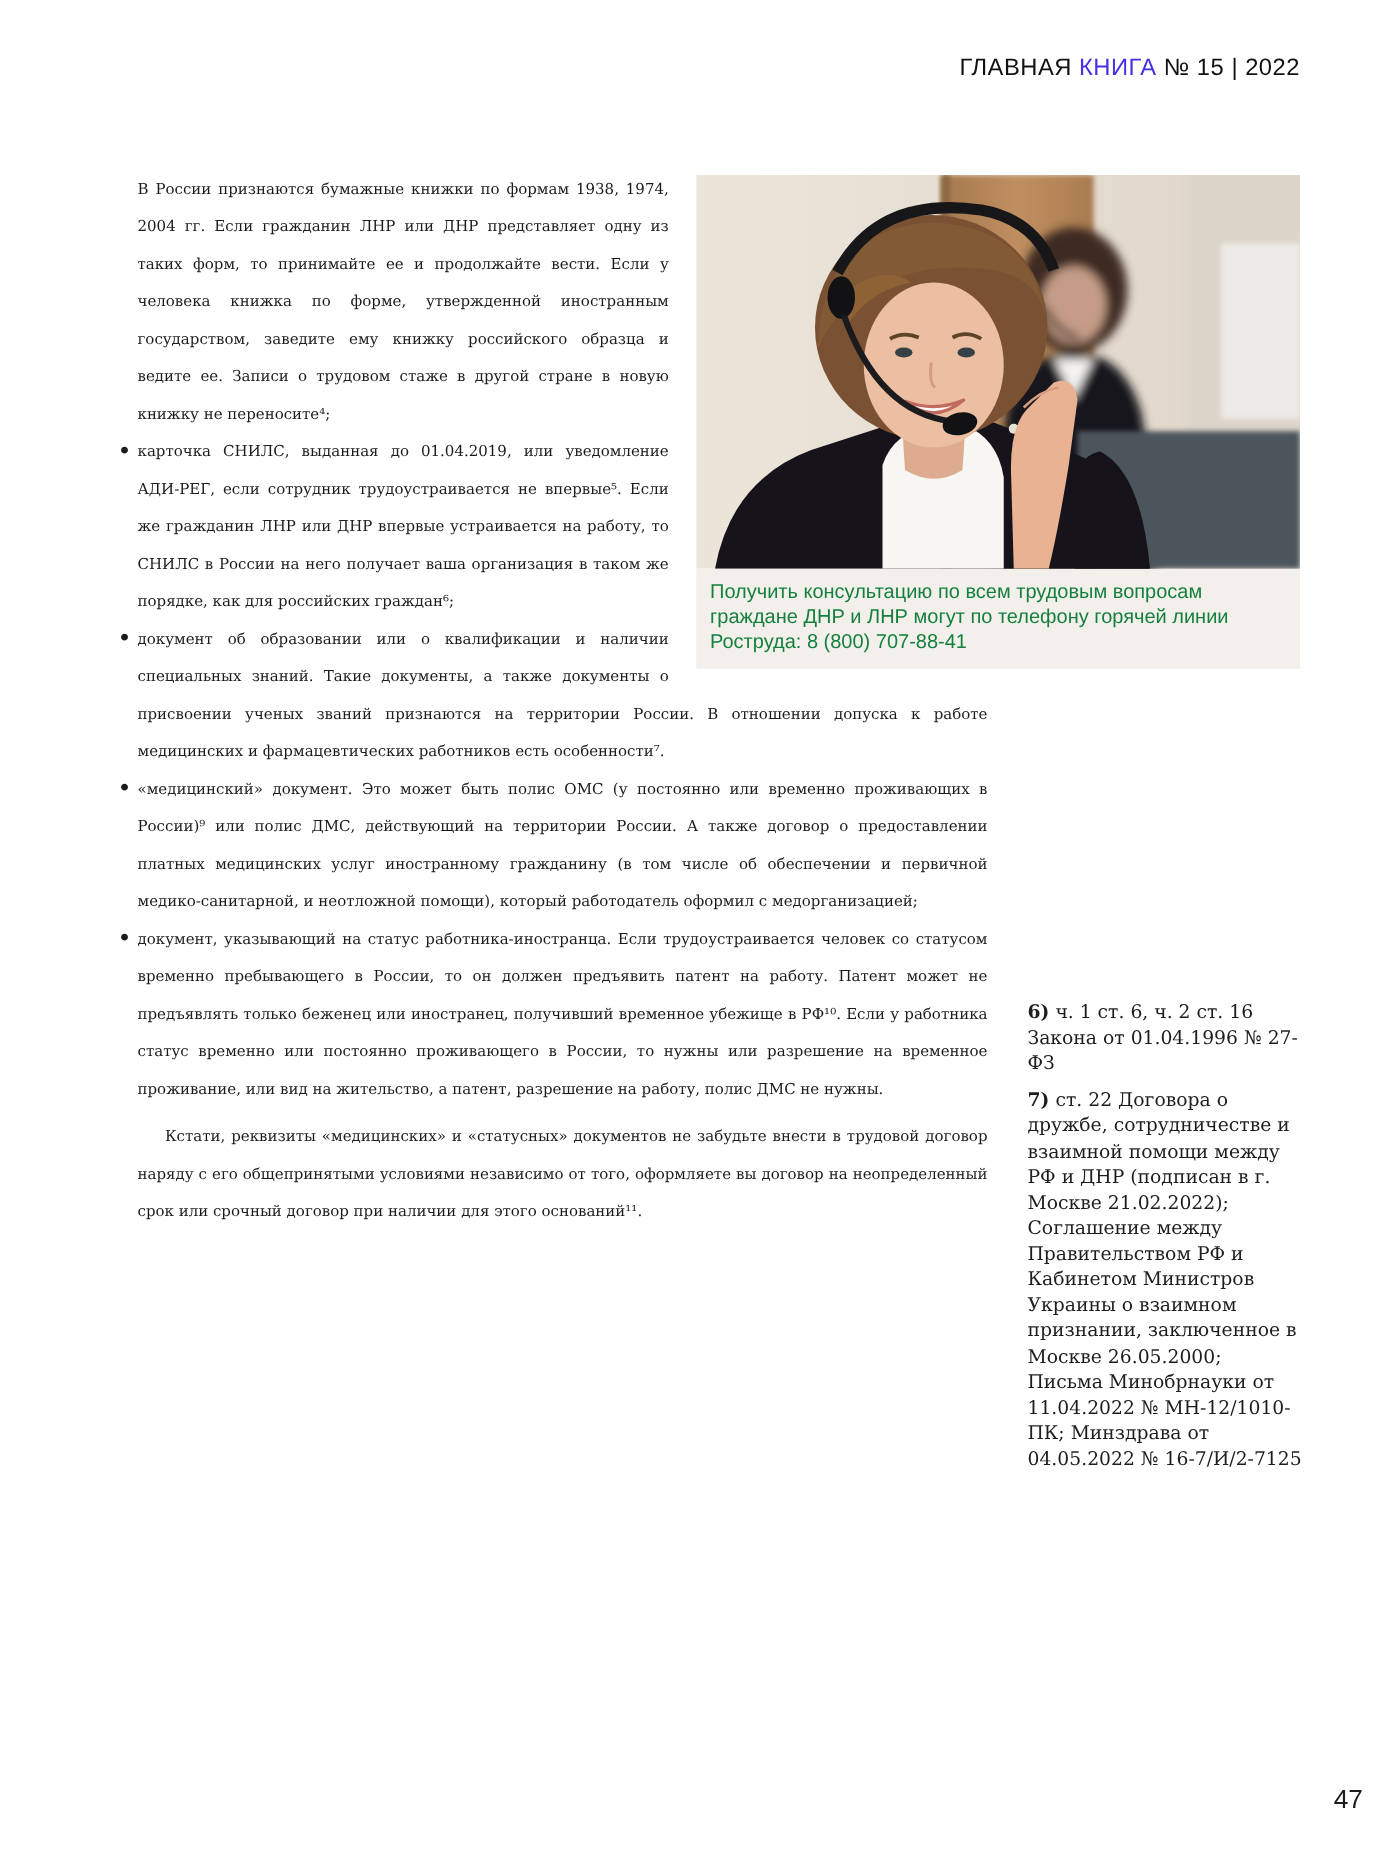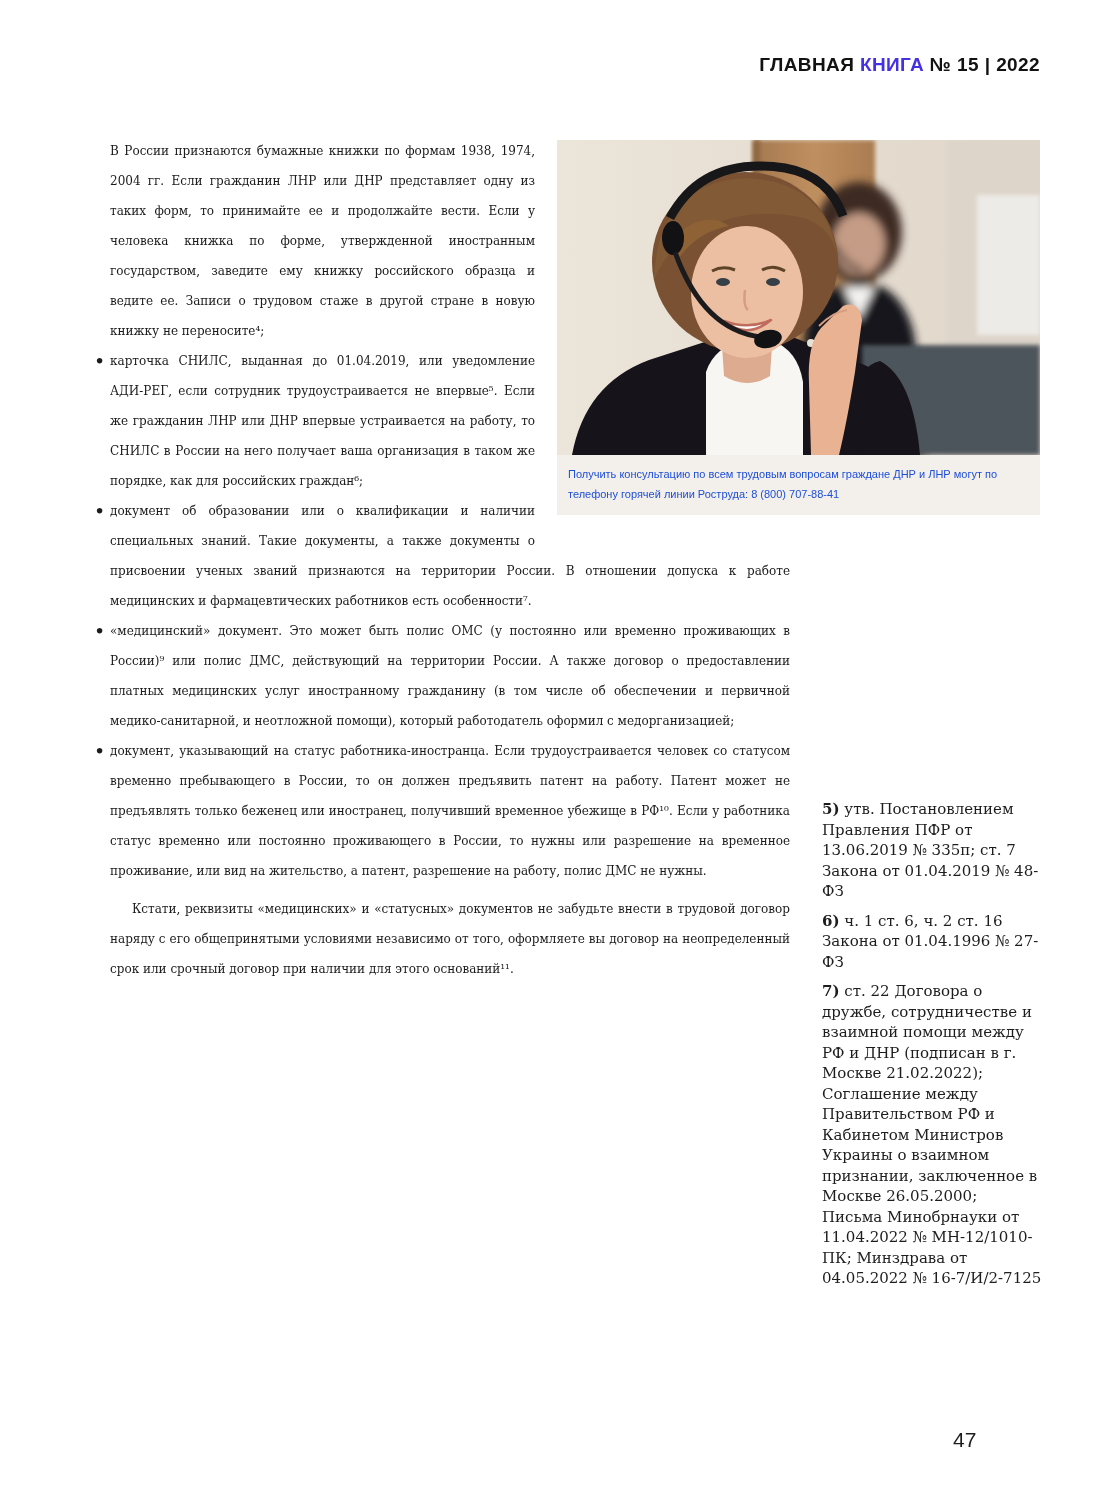--- a/index.html
+++ b/index.html
@@ -5,35 +5,35 @@
   * { margin:0; padding:0; box-sizing:border-box; }
   html,body { background:#888; }
   .page {
     position:relative; width:1104px; height:1500px; margin:0 auto;
     background:#ffffff; overflow:hidden;
     font-family:"DejaVu Serif","Liberation Serif",serif;
     color:#1b1b1b;
   }
   
   .header {
-    position:absolute; top:54px; right:64px;
+    position:absolute; top:44px; right:64px;
     font-family:"Liberation Sans","DejaVu Sans",sans-serif;
-    font-weight:bold; font-size:19px; letter-spacing:.4px; color:#121212;
+    font-weight:normal; font-size:19px; letter-spacing:.4px; color:#121212;
     white-space:nowrap;
     text-align:center;
   }
   .header .accent { color:#4431e4; }
   
   .main { position:absolute; left:90px; top:136px; width:950px; }
   .photo-block { float:right; width:483px; margin:4px 0 20px 22px; }
   .photo-svg { display:block; width:483px; height:315px; }
   .photo-caption {
     display:block; background:#f3f0ec; padding:9px 12px 11px 11px;
     font-family:"Liberation Sans","DejaVu Sans",sans-serif;
-    font-size:11px; line-height:20px; color:#1d4ed8;
+    font-size:16px; line-height:20px; color:#15803d;
   }
   .para, .bullet-item, .closing, .answer-intro {
     font-size:12px; line-height:30px; text-align:justify;
   }
   .para { margin:0 250px 0 20px; }
   .bullets { list-style:none; margin:0 250px 0 20px; }
   .bullet-item { position:relative; }
   .bullet-item::before {
     content:"\2022"; position:absolute; left:-16px; top:0;
     font-size:19px; color:#1b1b1b;
@@ -53,21 +53,21 @@
   .closing { margin:8px 250px 0 20px; text-indent:22px; }
   
   .footnotes {
     position:absolute; left:822px; top:799px; width:220px;
     font-size:15px; line-height:20.5px; color:#1d1d1d; text-align:left;
   }
   .footnote { margin-bottom:9px; }
   .fn-num { font-weight:bold; }
   
   .page-num {
-    position:absolute; left:953px; top:1428px;
+    position:absolute; left:1067px; top:1428px;
     font-family:"Liberation Sans","DejaVu Sans",sans-serif;
     font-size:21px; color:#1d1d1d;
   }
 </style>
 </head>
 <body>
 
 <div class="page">
 
   <div class="header">
@@ -157,24 +157,20 @@
 
     </ul>
 
     <p class="closing">Кстати, реквизиты «медицинских» и «статусных» документов не забудьте внести в трудовой договор наряду с его общепринятыми условиями независимо от того, оформляете вы договор на неопределенный срок или срочный договор при наличии для этого оснований¹¹.</p>
 
   </div>
 
   <aside class="footnotes">
 
 
-      <div class="footnote">
-        <span class="fn-num">5)</span>
-        <span>утв. Постановлением Правления ПФР от 13.06.2019 № 335п; ст. 7 Закона от 01.04.2019 № 48-ФЗ</span>
-      </div>
 
       <div class="footnote">
         <span class="fn-num">6)</span>
         <span>ч. 1 ст. 6, ч. 2 ст. 16 Закона от 01.04.1996 № 27-ФЗ</span>
       </div>
 
       <div class="footnote">
         <span class="fn-num">7)</span>
         <span>ст. 22 Договора о дружбе, сотрудничестве и взаимной помощи между РФ и ДНР (подписан в г. Москве 21.02.2022); Соглашение между Правительством РФ и Кабинетом Министров Украины о взаимном признании, заключенное в Москве 26.05.2000; Письма Минобрнауки от 11.04.2022 № МН-12/1010-ПК; Минздрава от 04.05.2022 № 16-7/И/2-7125</span>
       </div>

